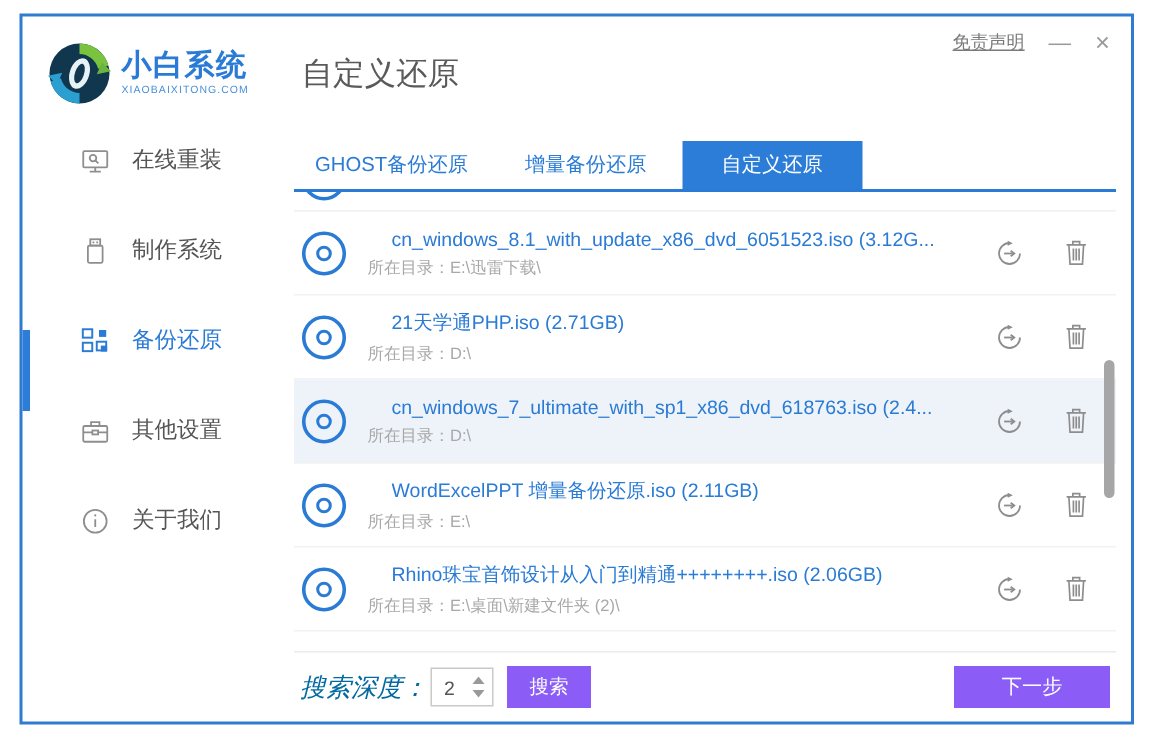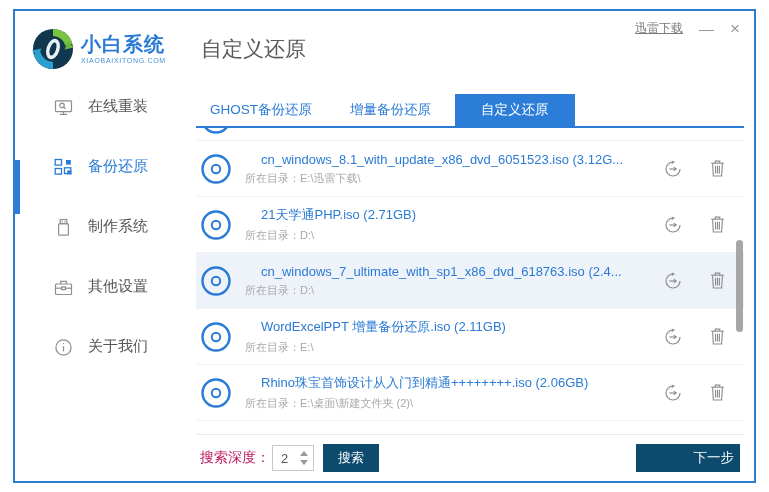--- a/index.html
+++ b/index.html
@@ -48,42 +48,42 @@
   .row-text{flex:1;min-width:0;display:flex;flex-direction:column;gap:4px;}
   .row-title{font-size:13px;color:#2a7bd5;white-space:nowrap;overflow:hidden;margin-left:16px;}
   .row-path{font-size:11px;color:#a8a8a8;white-space:nowrap;overflow:hidden;}
   .row-actions{display:flex;align-items:center;gap:27px;margin-left:10px;margin-right:13px;flex-shrink:0;}
   .act{width:18px;height:19px;color:#8d8d8d;cursor:pointer;display:flex;align-items:center;}
   .scroll-thumb{position:absolute;right:1px;top:112px;width:7px;height:92px;
     background:#a6a6a6;border-radius:4px;cursor:pointer;}
   
   .footer{height:47px;border-top:1px solid #eaeaea;display:flex;align-items:center;
     flex-shrink:0;padding:0 4px;}
-  .depth-label{font-size:14px;color:#be185d;}
+  .depth-label{font-size:17px;color:#0369a1;font-style:italic;}
   .spinner{width:42px;height:26px;border:1px solid #c9c9c9;display:flex;align-items:center;
     margin-left:2px;background:#fff;}
   .spinner-value{flex:1;font-size:13px;color:#555;padding-left:8px;}
   .spinner-arrows{width:15px;display:flex;flex-direction:column;align-items:center;gap:4px;
     cursor:pointer;padding-right:3px;}
   .arr-up{width:0;height:0;border-left:4px solid transparent;border-right:4px solid transparent;
     border-bottom:5px solid #999;}
   .arr-down{width:0;height:0;border-left:4px solid transparent;border-right:4px solid transparent;
     border-top:5px solid #999;}
-  .btn{background:#0c4a6e;color:#fff;border:none;font-size:13px;cursor:pointer;
-    font-family:Liberation Sans, sans-serif;text-align:right;}
+  .btn{background:#8b5cf6;color:#fff;border:none;font-size:13px;cursor:pointer;
+    font-family:Liberation Sans, sans-serif;}
   .search-btn{height:28px;padding:0 15px;margin-left:9px;}
   .next-btn{height:28px;width:104px;margin-left:auto;font-size:13.5px;}
 </style>
 </head>
 <body>
 
 <div class="window">
 
   <div class="titlebar">
-    <span class="disclaimer">迅雷下载</span>
+    <span class="disclaimer">免责声明</span>
     <span class="win-btn">—</span>
     <span class="win-btn close">×</span>
   </div>
 
   <div class="header">
     <div class="logo-wrap">
       <svg class="logo-icon" viewBox="0 0 46 46">
         <circle cx="23" cy="23" r="20" fill="#10374e"></circle>
         <path d="M23 3 a20 20 0 0 1 19.3 14.7 L35.4 19.8 A13 13 0 0 0 23 10 z" fill="#79c33f"></path>
         <path d="M23 43 a20 20 0 0 1 -19.3 -14.7 L10.6 26.2 A13 13 0 0 0 23 36 z" fill="#2a9fd0"></path>
@@ -109,44 +109,44 @@
           <svg viewBox="0 0 19 19" width="19" height="19" fill="none" stroke="currentColor" stroke-width="1.2">
             <rect x="1.5" y="2.8" width="16" height="10.8" rx="0.8"></rect>
             <circle cx="8" cy="7.4" r="2.2"></circle>
             <line x1="9.6" y1="9" x2="11.6" y2="10.9"></line>
             <line x1="9.5" y1="13.6" x2="9.5" y2="16.2"></line>
             <line x1="5.8" y1="16.4" x2="13.2" y2="16.4"></line>
           </svg>
         </span>
         <span>在线重装</span>
       </div>
+      <div class="side-item">
+        <span class="bar"></span>
+        <span class="s-icon">
+          <svg viewBox="0 0 19 19" width="19" height="19" fill="none" stroke="currentColor" stroke-width="1.2">
+            <rect x="6.2" y="1.5" width="6.6" height="4.2"></rect>
+            <rect x="4.6" y="5.7" width="9.8" height="11.5" rx="1"></rect>
+            <line x1="8.3" y1="3" x2="8.3" y2="4.2"></line>
+            <line x1="10.8" y1="3" x2="10.8" y2="4.2"></line>
+          </svg>
+        </span>
+        <span>制作系统</span>
+      </div>
       <div class="side-item active">
         <span class="bar"></span>
         <span class="s-icon">
           <svg viewBox="0 0 19 18" width="19" height="18" fill="none" stroke="currentColor" stroke-width="1.3">
             <rect x="1.2" y="1.5" width="6.3" height="5.6"></rect>
             <rect x="12" y="2" width="4.8" height="4.6" fill="currentColor" stroke="none"></rect>
             <rect x="1.2" y="10.5" width="6.3" height="5.6"></rect>
             <rect x="10.5" y="9.8" width="6.3" height="5.8"></rect>
             <rect x="13.2" y="12.4" width="4.2" height="4" fill="currentColor" stroke="none"></rect>
           </svg>
         </span>
         <span>备份还原</span>
-      </div>
-      <div class="side-item">
-        <span class="bar"></span>
-        <span class="s-icon">
-          <svg viewBox="0 0 19 19" width="19" height="19" fill="none" stroke="currentColor" stroke-width="1.2">
-            <rect x="6.2" y="1.5" width="6.6" height="4.2"></rect>
-            <rect x="4.6" y="5.7" width="9.8" height="11.5" rx="1"></rect>
-            <line x1="8.3" y1="3" x2="8.3" y2="4.2"></line>
-            <line x1="10.8" y1="3" x2="10.8" y2="4.2"></line>
-          </svg>
-        </span>
-        <span>制作系统</span>
       </div>
       <div class="side-item">
         <span class="bar"></span>
         <span class="s-icon">
           <svg viewBox="0 0 19 19" width="19" height="19" fill="none" stroke="currentColor" stroke-width="1.2">
             <rect x="1.5" y="6" width="16" height="10.5" rx="1"></rect>
             <path d="M6.7 6 V3.4 h5.6 V6"></path>
             <line x1="1.5" y1="10.2" x2="7.6" y2="10.2"></line>
             <line x1="11.4" y1="10.2" x2="17.5" y2="10.2"></line>
             <rect x="7.6" y="9" width="3.8" height="2.6"></rect>

